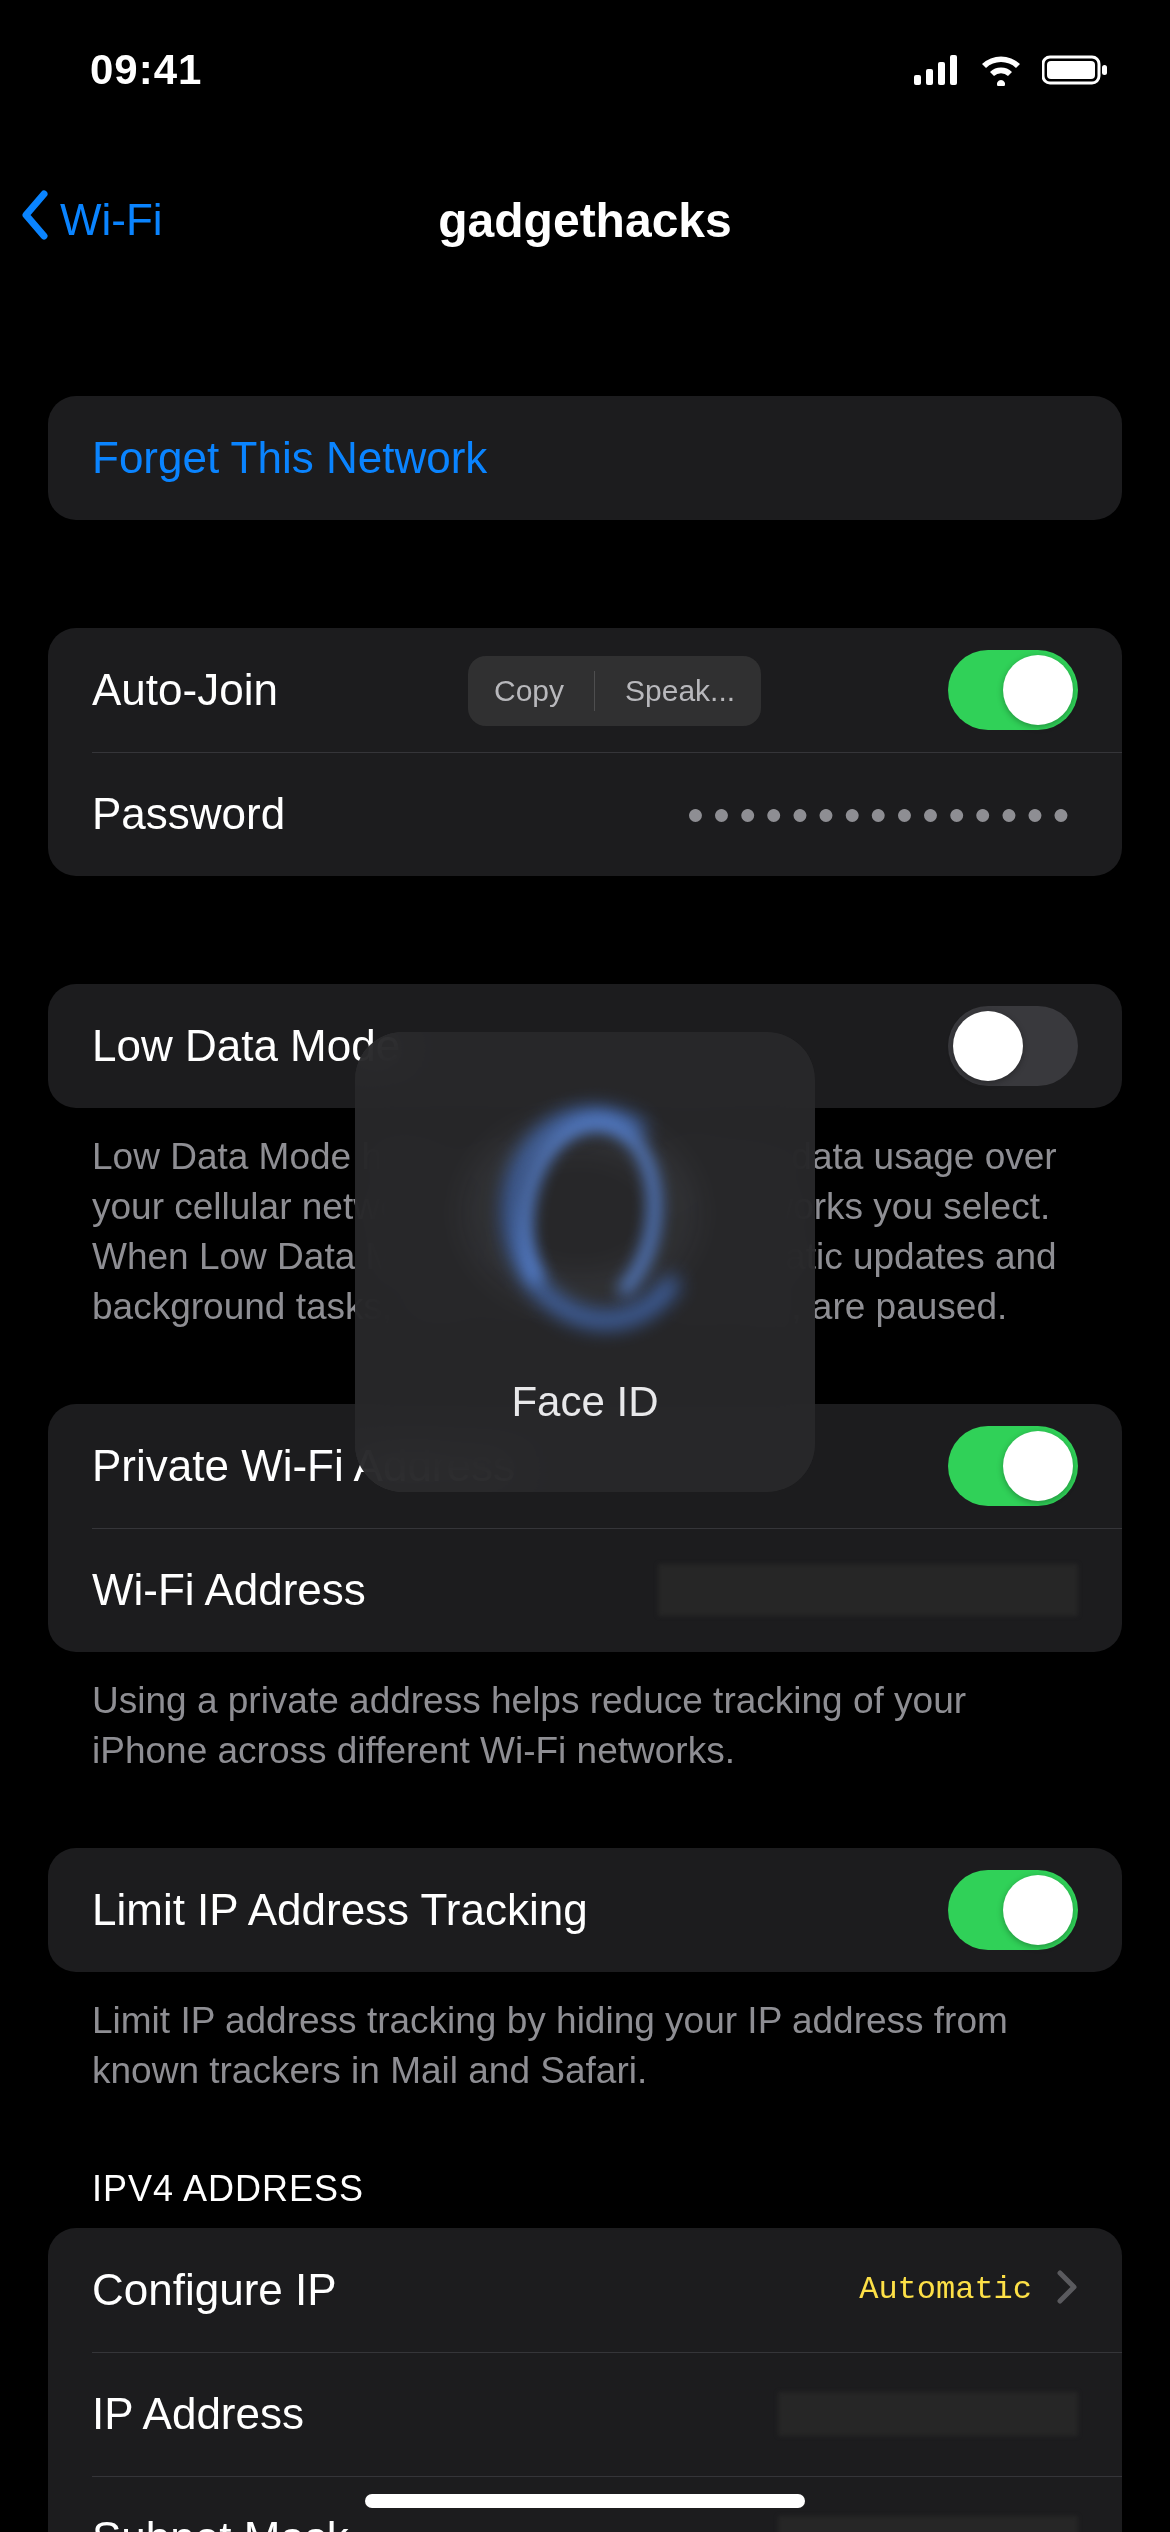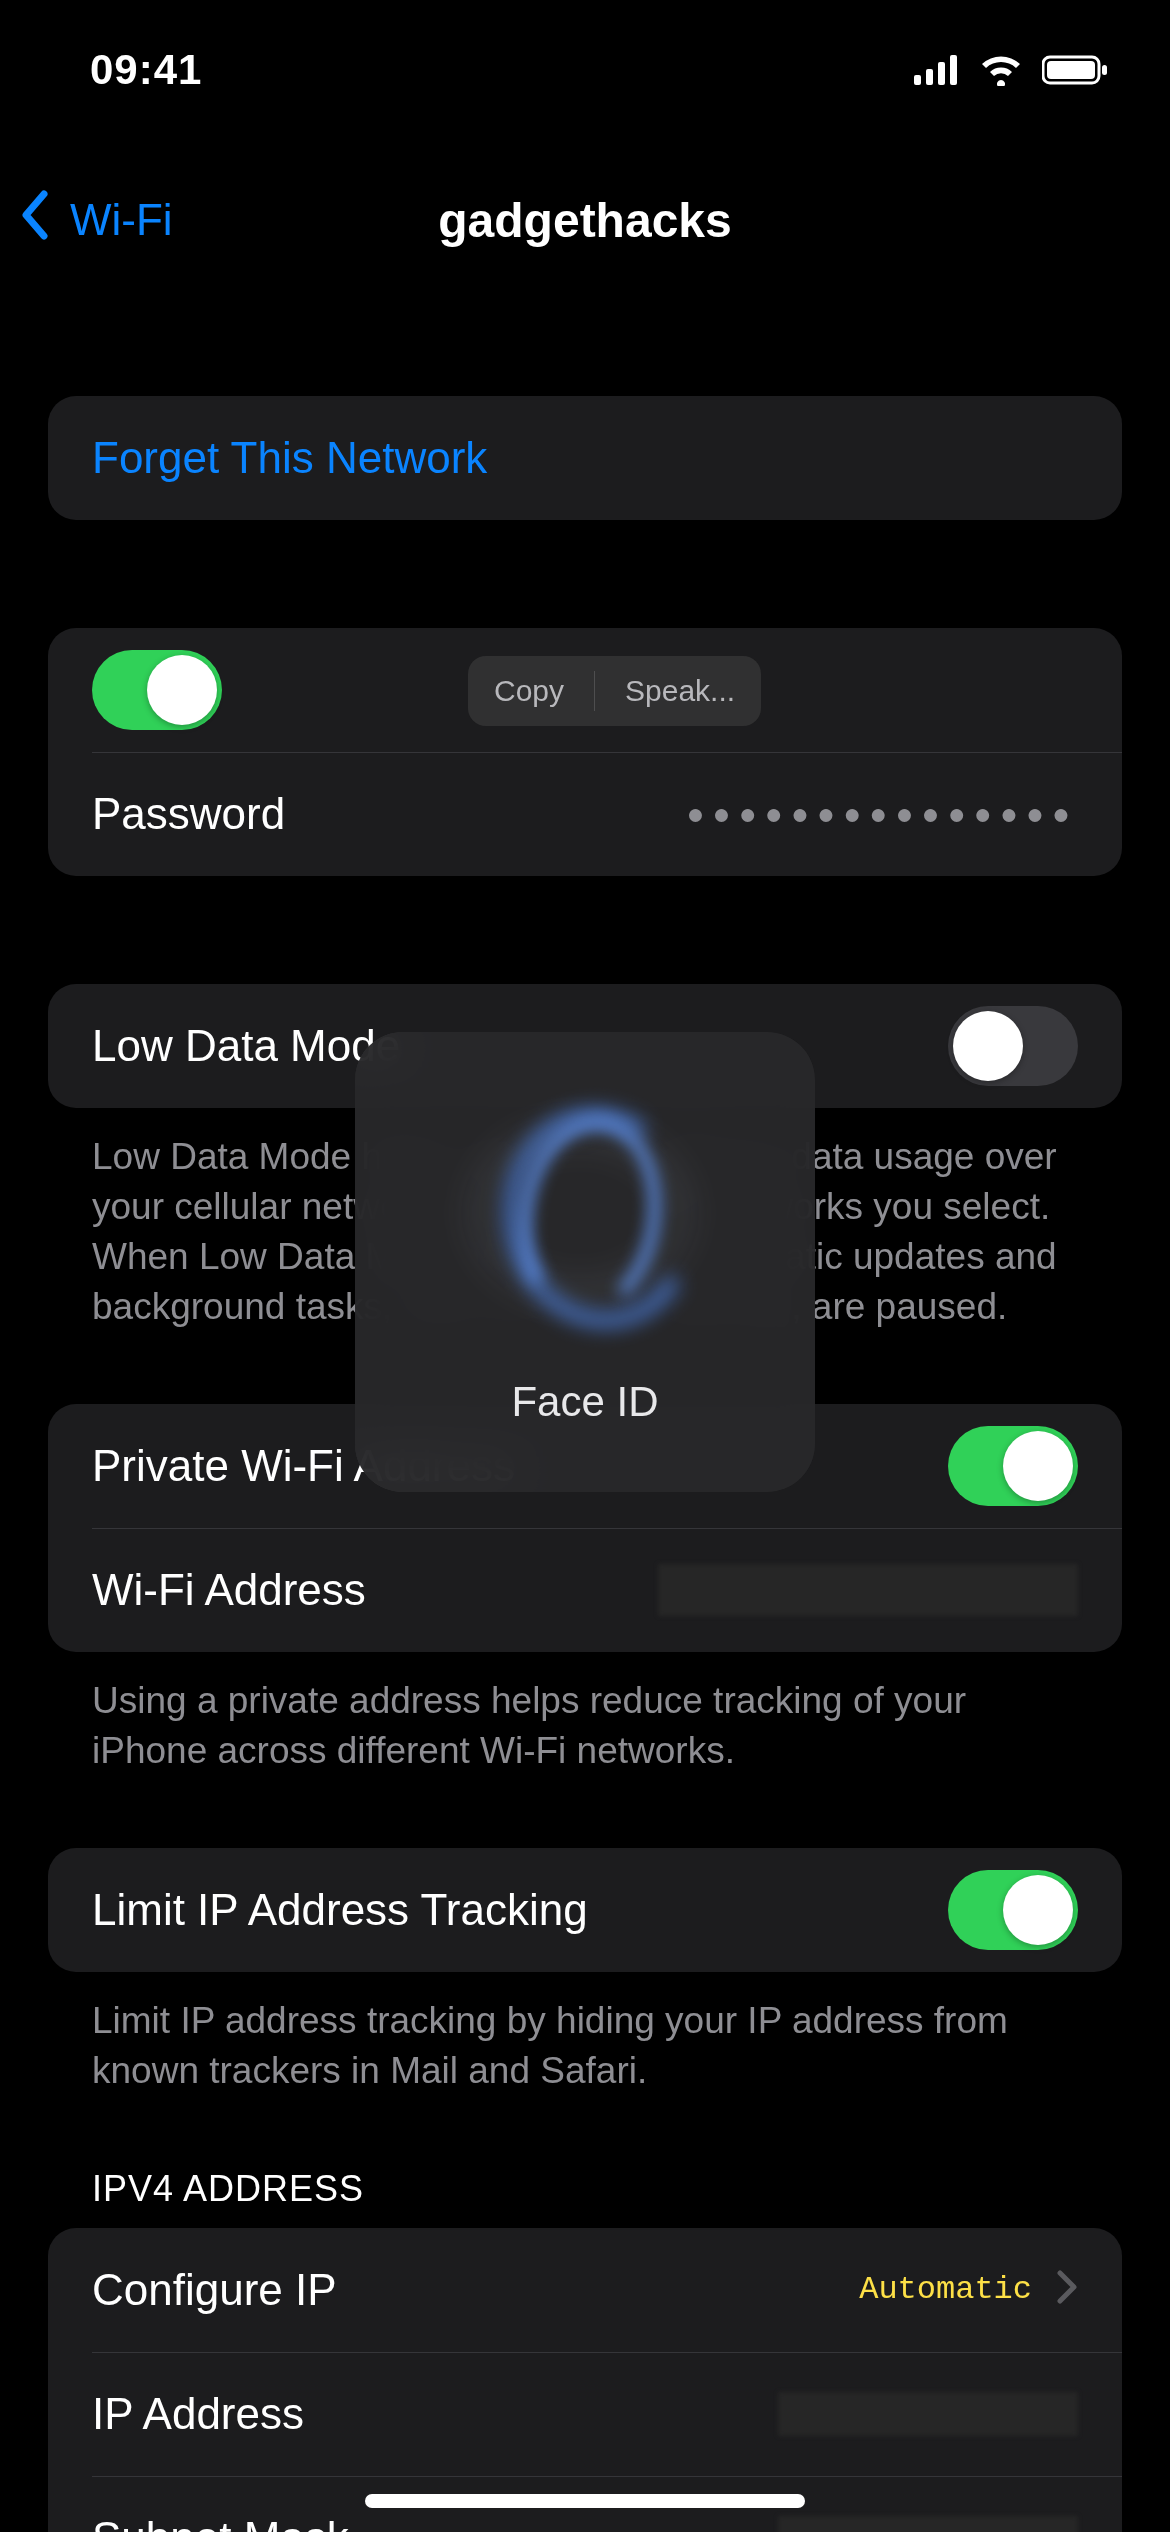--- a/index.html
+++ b/index.html
@@ -7,21 +7,21 @@
   .screen { position: relative; width: 1170px; height: 2532px; }
 
   
   .status-bar { position: absolute; top: 0; left: 0; right: 0; height: 140px; display: flex; align-items: center; justify-content: space-between; padding: 0 60px 0 90px; }
   .status-time { font-size: 42px; font-weight: 600; letter-spacing: 1px; }
   .status-icons { display: flex; align-items: center; gap: 18px; }
   .si { display: inline-flex; align-items: flex-end; }
 
   
   .nav { position: absolute; top: 160px; left: 0; right: 0; height: 120px; display: flex; align-items: center; }
-  .nav-back { position: absolute; left: 18px; display: flex; align-items: center; gap: 18px; color: #0a84ff; font-size: 44px; }
+  .nav-back { position: absolute; left: 18px; display: flex; align-items: center; gap: 8px; color: #0a84ff; font-size: 44px; }
   .nav-title { position: absolute; left: 0; right: 0; text-align: center; font-size: 48px; font-weight: 600; color: #fff; }
 
   
   .content { position: absolute; top: 348px; left: 0; right: 0; bottom: 0; padding: 0 48px; }
 
   .group { background: #1c1c1e; border-radius: 28px; overflow: hidden; }
   .row { display: flex; align-items: center; min-height: 124px; padding: 0 44px; font-size: 44px; position: relative; }
   .row + .row::before { content: ""; position: absolute; top: 0; left: 44px; right: 0; height: 1px; background: rgba(120,120,128,0.28); }
   .row-label { flex: 1; color: #fff; }
   .row-link { color: #0a84ff; }
@@ -117,20 +117,21 @@
     <div class="group">
       <div class="row">
         <span class="row-label row-link">Forget This Network</span>
       </div>
     </div>
 
     <div class="spacer-lg"></div>
 
     <div class="group" style="position:relative;">
       <div class="row">
+        <span class="row-label">Auto-Join</span>
         <div class="toggle on">
             <div class="knob"></div>
           </div>
       </div>
       <div class="row">
         <span class="row-label">Password</span>
         <span class="dots">●●●●●●●●●●●●●●●</span>
       </div>
 
       <div class="bubble" style="left:420px; top:28px;">

